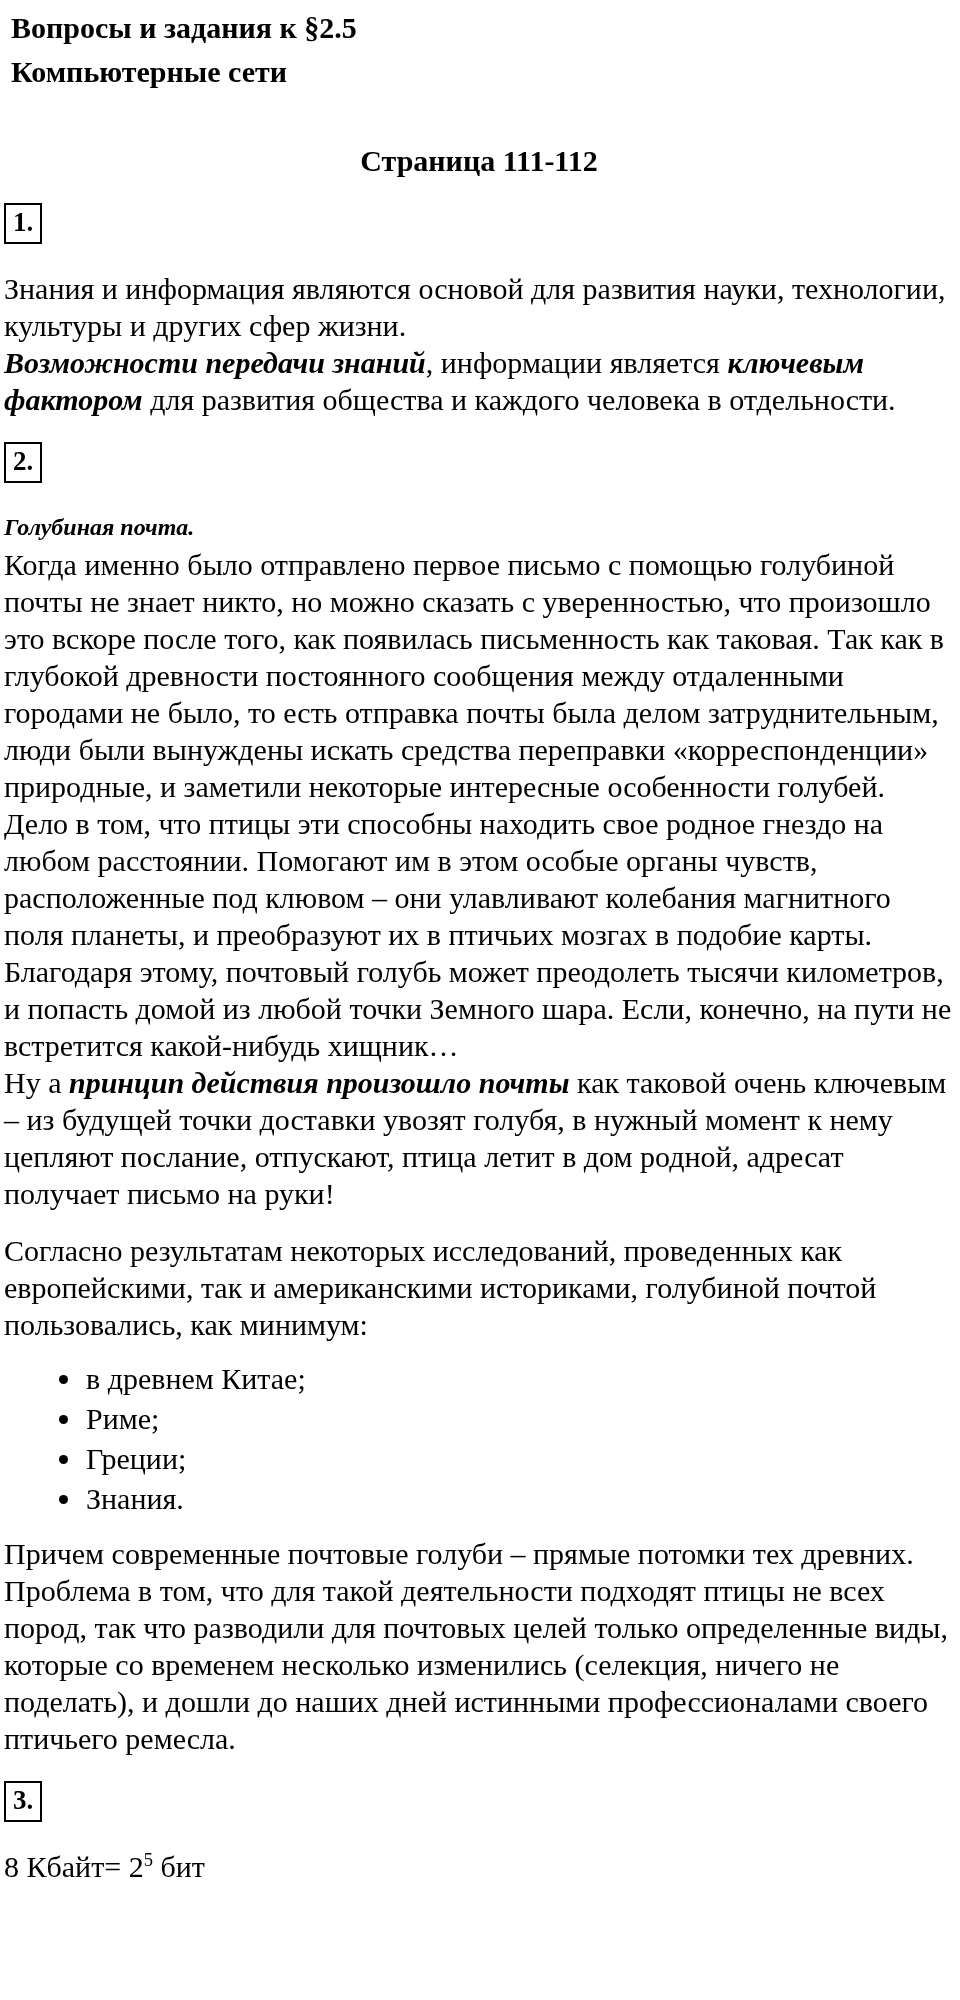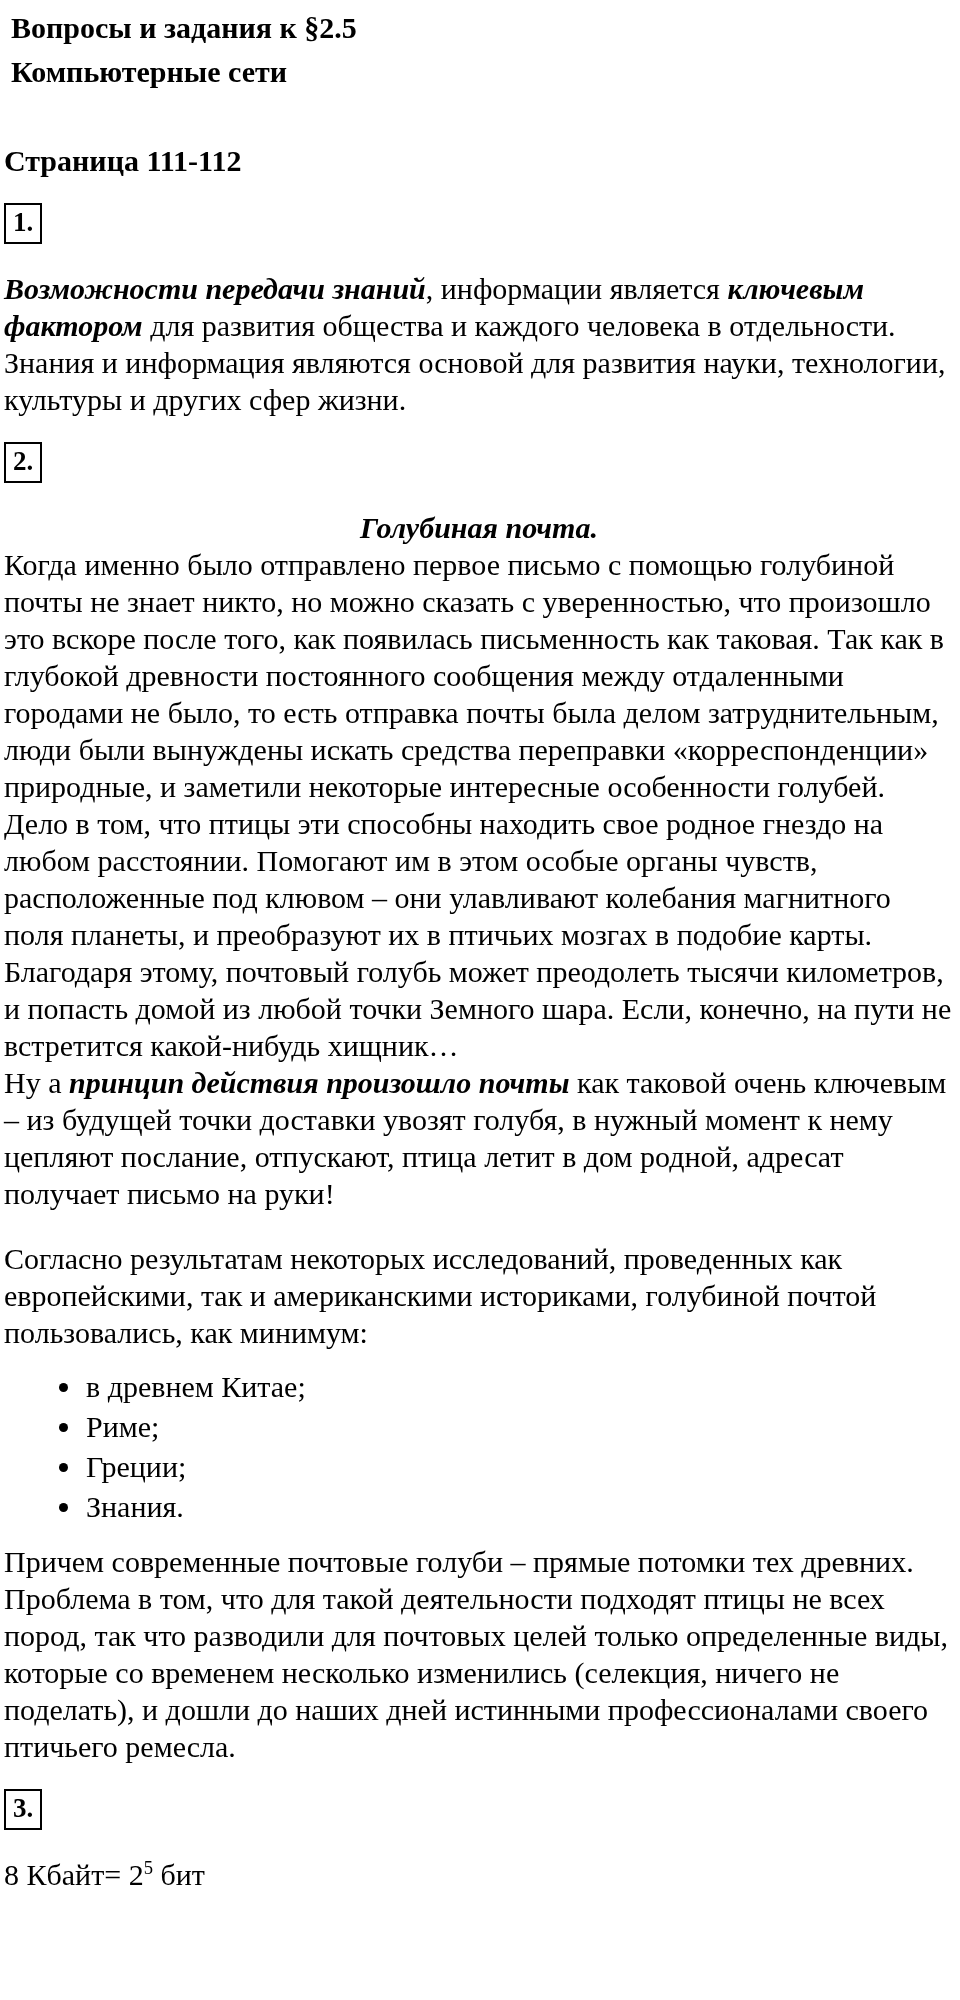--- a/index.html
+++ b/index.html
@@ -20,49 +20,49 @@
   .heading {
     font-weight: bold;
     font-size: 30px;
     line-height: 37px;
     margin: 7px;
   }
   .page-ref {
     font-weight: bold;
     font-size: 30px;
     line-height: 37px;
+    text-align: center;
     margin-top: 52px;
   }
   .numbox-row {
     margin-top: 24px;
     margin-bottom: 26px;
   }
   .numbox {
     display: inline-block;
     border: 2px solid #000000;
     font-weight: bold;
     font-size: 27px;
     line-height: 1;
     padding: 4px 7px 6px 7px;
   }
   .para {
     margin: 0;
     font-size: 30px;
     line-height: 37px;
   }
   .para.spaced {
-    margin-top: 28px;
+    margin-top: 20px;
   }
   .subheading {
     margin: 0;
-    font-size: 30px;
+    font-size: 24px;
     line-height: 37px;
     font-weight: bold;
     font-style: italic;
-    text-align: center;
   }
   .bullet-list {
     margin: 16px;
     padding-left: 64px;
     font-size: 30px;
     list-style-type: disc;
   }
   .bullet-item {
     line-height: 40px;
     padding-left: 2px;
@@ -79,22 +79,22 @@
 </style>
 </head>
 <body>
 
 <div class="page">
   <div id="content">
       <div class="heading">Вопросы и задания к §2.5</div>
       <div class="heading">Компьютерные сети</div>
       <div class="page-ref">Страница 111-112</div>
       <div class="numbox-row"><span class="numbox">1.</span></div>
+      <p class="para"><span>Знания и информация являются основой для развития науки, технологии, культуры и других сфер жизни.</span></p>
       <p class="para"><span class="run-bi">Возможности передачи знаний</span><span>, информации является </span><span class="run-bi">ключевым фактором</span><span> для развития общества и каждого человека в отдельности.</span></p>
-      <p class="para"><span>Знания и информация являются основой для развития науки, технологии, культуры и других сфер жизни.</span></p>
       <div class="numbox-row"><span class="numbox">2.</span></div>
       <div class="subheading"><span class="run-bi">Голубиная почта.</span></div>
       <p class="para"><span>Когда именно было отправлено первое письмо с помощью голубиной почты не знает никто, но можно сказать с уверенностью, что произошло это вскоре после того, как появилась письменность как таковая. Так как в глубокой древности постоянного сообщения между отдаленными городами не было, то есть отправка почты была делом затруднительным, люди были вынуждены искать средства переправки «корреспонденции» природные, и заметили некоторые интересные особенности голубей.</span></p>
       <p class="para"><span>Дело в том, что птицы эти способны находить свое родное гнездо на любом расстоянии. Помогают им в этом особые органы чувств, расположенные под клювом – они улавливают колебания магнитного поля планеты, и преобразуют их в птичьих мозгах в подобие карты. Благодаря этому, почтовый голубь может преодолеть тысячи километров, и попасть домой из любой точки Земного шара. Если, конечно, на пути не встретится какой-нибудь хищник…</span></p>
       <p class="para"><span>Ну а </span><span class="run-bi">принцип действия произошло почты</span><span> как таковой очень ключевым – из будущей точки доставки увозят голубя, в нужный момент к нему цепляют послание, отпускают, птица летит в дом родной, адресат получает письмо на руки!</span></p>
       <p class="para spaced"><span>Согласно результатам некоторых исследований, проведенных как европейскими, так и американскими историками, голубиной почтой пользовались, как минимум:</span></p>
       <ul class="bullet-list">
         <li class="bullet-item">в древнем Китае;</li>
         <li class="bullet-item">Риме;</li>
         <li class="bullet-item">Греции;</li>

